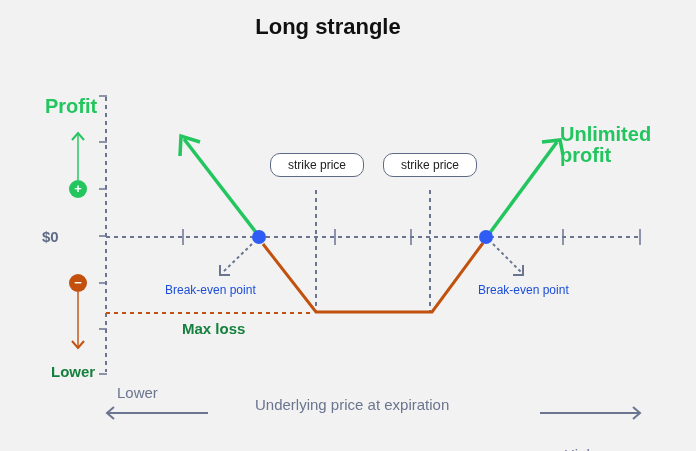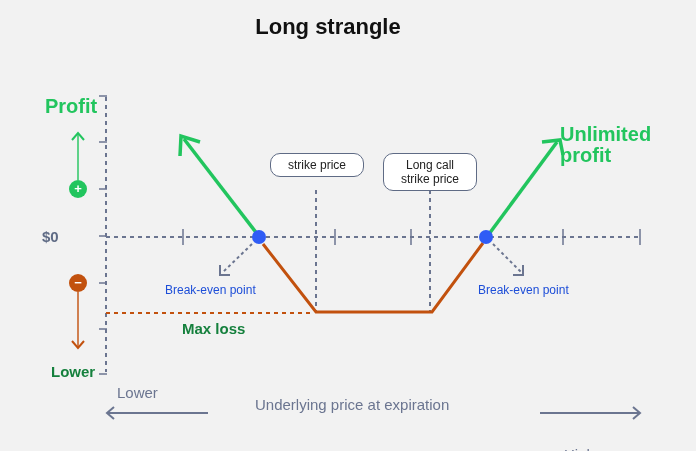--- a/index.html
+++ b/index.html
@@ -88,19 +88,18 @@
 
 <div class="lbl loss" style="left:182px;top:320px;">Max loss</div>
 
 <div class="lbl be" style="left:165px;top:283px;">Break-even point</div>
 <div class="lbl be" style="left:478px;top:283px;">Break-even point</div>
 
 <div class="box" style="left:270px;top:153px;width:92px;">
   <div>strike price</div>
 </div>
 <div class="box" style="left:383px;top:153px;width:92px;">
-  <div>Long call</div>
   <div>strike price</div>
 </div>
 
 <div class="lbl axis" style="left:117px;top:384px;">Lower</div>
 <div class="lbl axis" style="left:564px;top:400px;margin-top:46px;">Higher</div>
 <div class="lbl axis" style="left:255px;top:396px;">Underlying price at expiration</div>
 
 </body></html>

